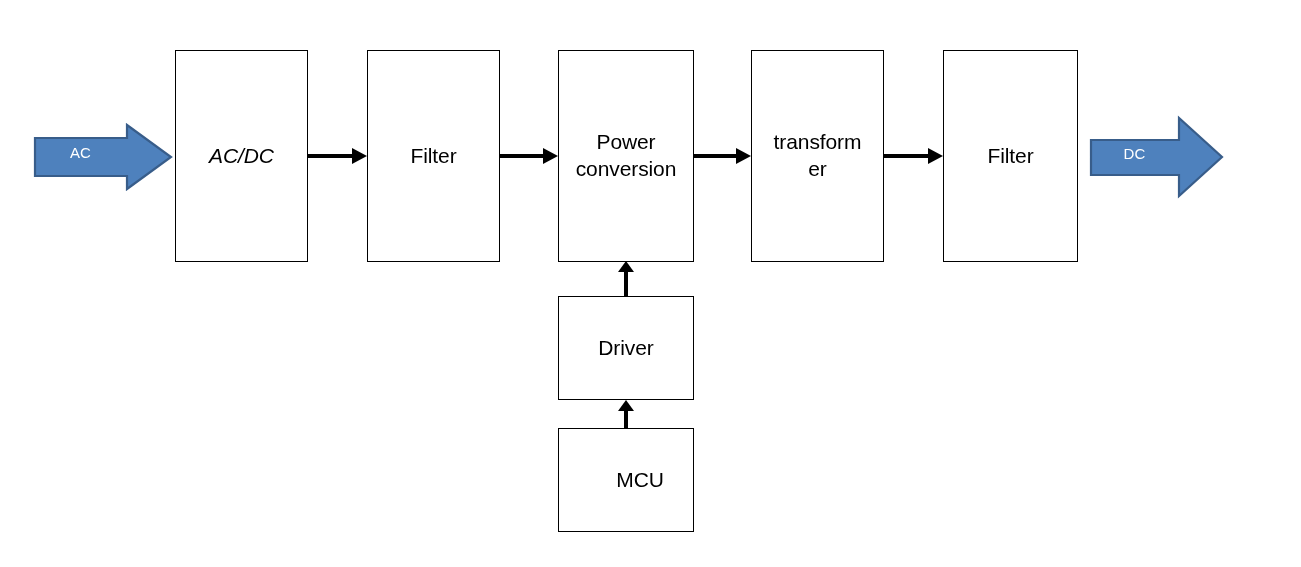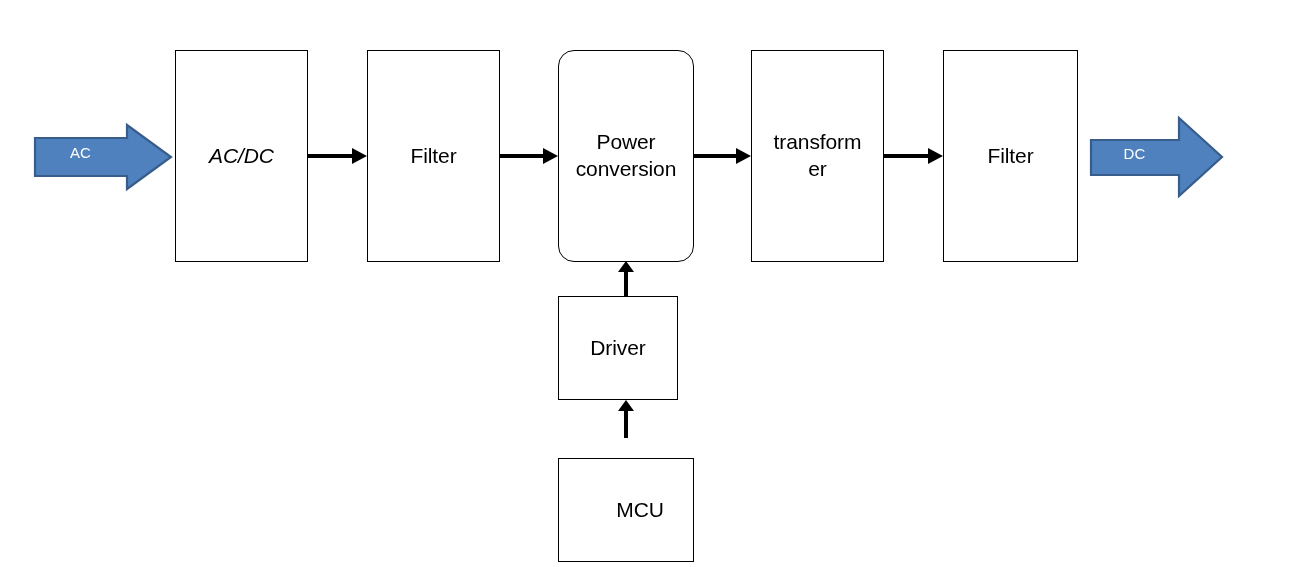--- a/index.html
+++ b/index.html
@@ -112,39 +112,39 @@
   </div>
 
   <div class="block" style="left:175px; top:50px; width:133px; height:212px;font-style:italic;">
     <span class="block-label">AC/DC</span>
   </div>
 
   <div class="block" style="left:367px; top:50px; width:133px; height:212px;">
     <span class="block-label">Filter</span>
   </div>
 
-  <div class="block" style="left:558px; top:50px; width:136px; height:212px;border-radius:16px;">
+  <div class="block" style="left:558px; top:50px; width:136px; height:212px;">
     <span class="block-label">Power
 conversion</span>
   </div>
 
   <div class="block" style="left:751px; top:50px; width:133px; height:212px;justify-content:center;">
     <span class="block-label">transform
 er</span>
   </div>
 
   <div class="block" style="left:943px; top:50px; width:135px; height:212px;">
     <span class="block-label">Filter</span>
   </div>
 
-  <div class="block" style="left:558px; top:296px; width:120px; height:104px;">
+  <div class="block" style="left:558px; top:296px; width:136px; height:104px;">
     <span class="block-label">Driver</span>
   </div>
 
-  <div class="block" style="left:558px; top:458px; width:136px; height:104px;padding-left:28px;">
+  <div class="block" style="left:558px; top:428px; width:136px; height:104px;padding-left:28px;">
     <span class="block-label">MCU</span>
   </div>
 
   <div class="chevron-arrow" style="left:34px; top:124px; width:138px; height:66px;">
     <svg width="138" height="66" viewBox="0 0 138 66" aria-hidden="true">
       <polygon points="1,14 93,14 93,1 137,33 93,65 93,52 1,52" fill="#4E81BD" stroke="#385D8A" stroke-width="2.2" stroke-linejoin="miter"></polygon>
     </svg>
     <span class="chevron-label" style="left:0px; top:20px; width:93px;">AC</span>
   </div>
 

